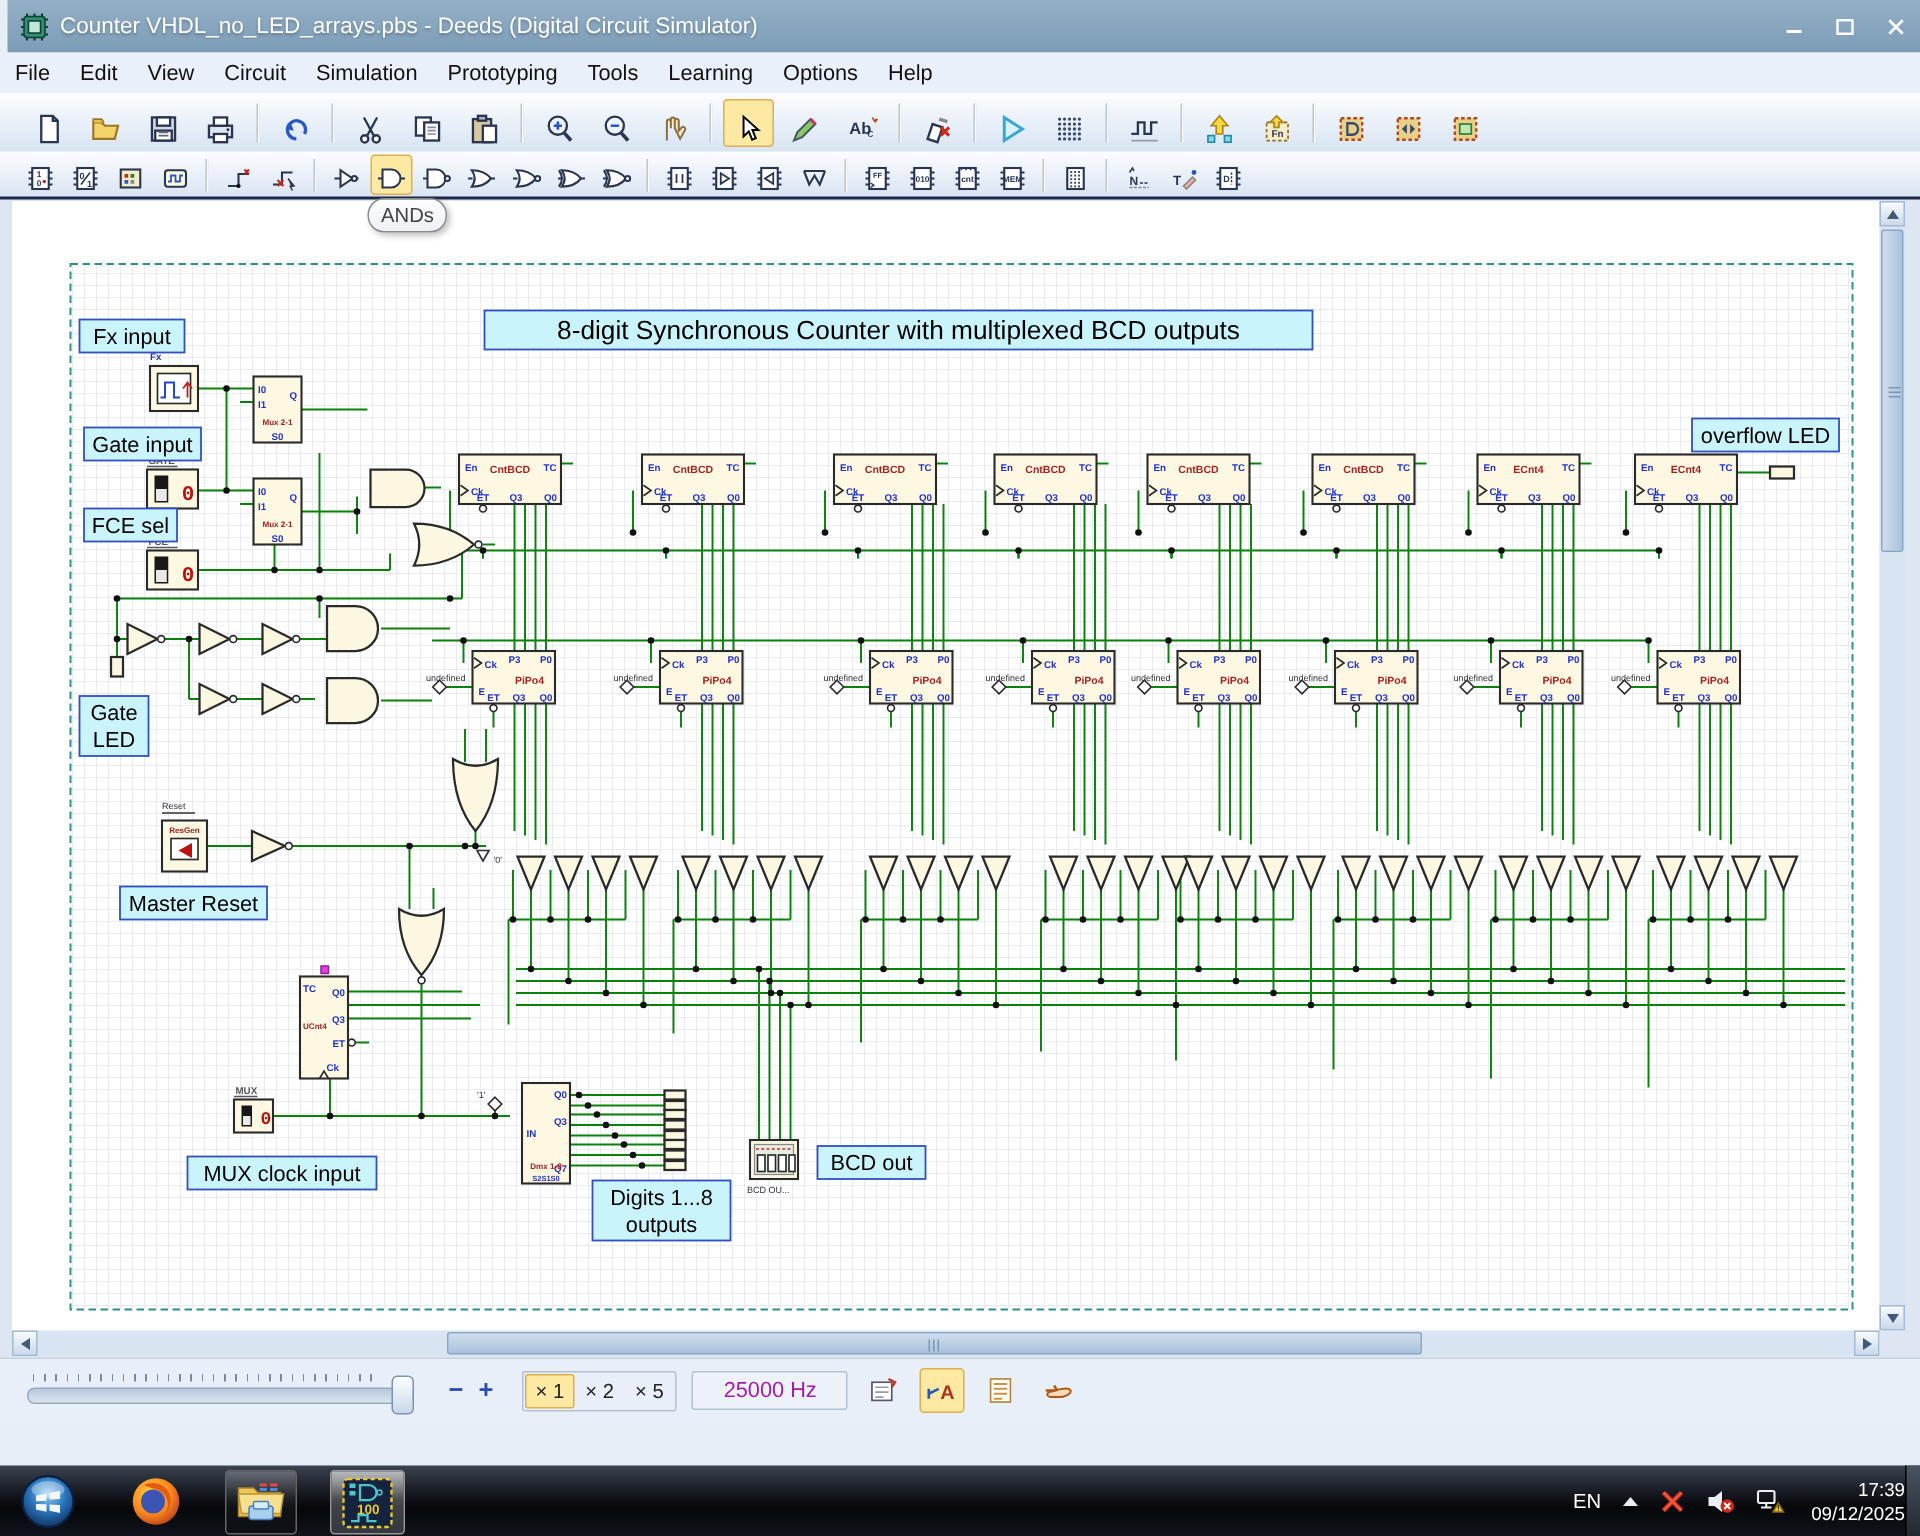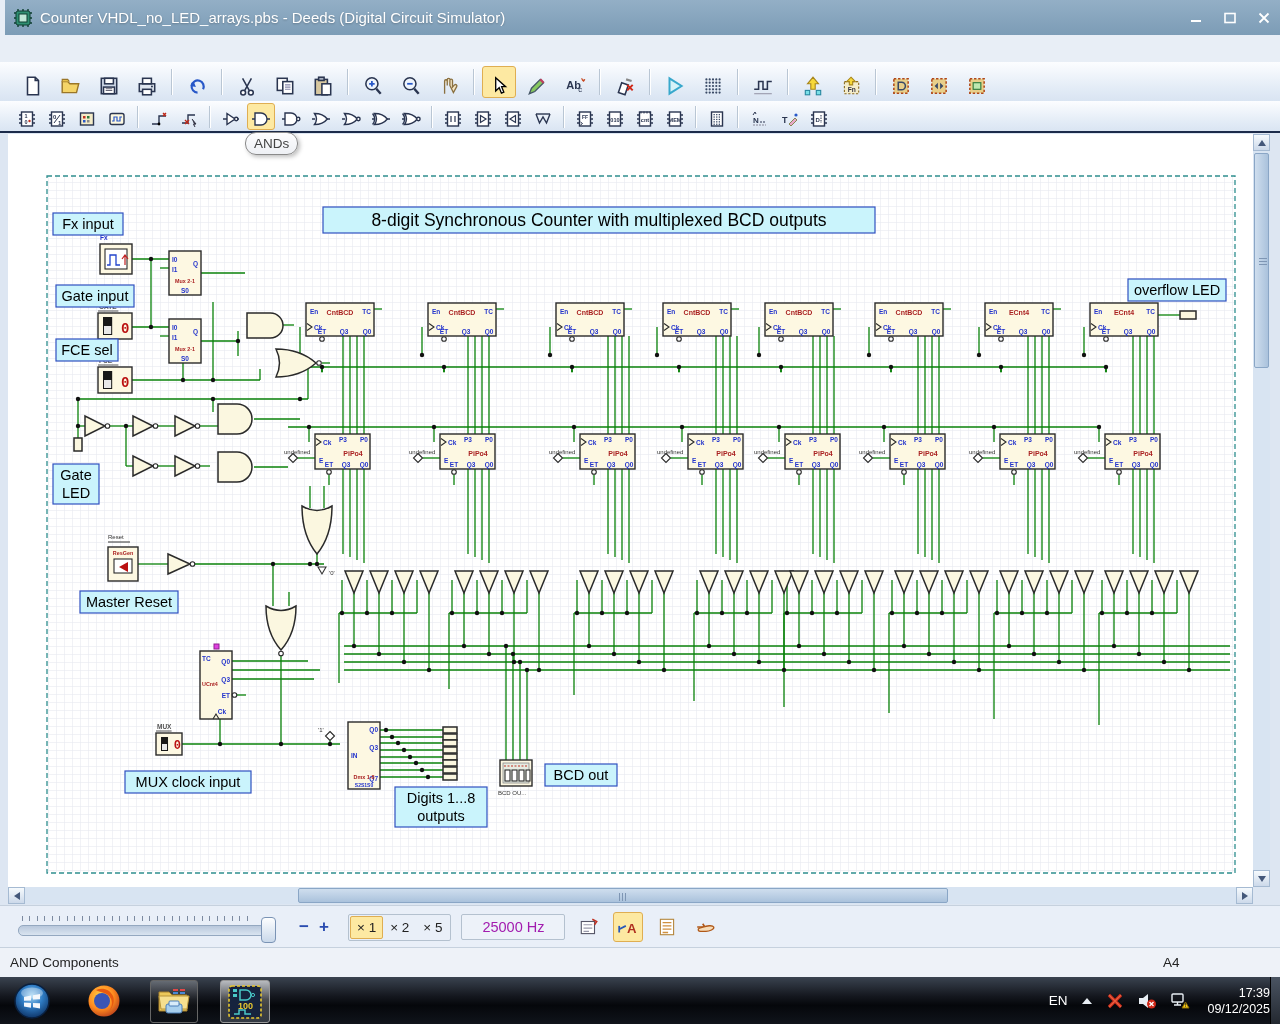--- a/index.html
+++ b/index.html
@@ -123,20 +123,32 @@
           <rect x="2" y="1.5" width="10" height="9" fill="none" stroke="#fff" stroke-width="1.6"></rect>
         </svg>
       </span>
     <span class="winbtn">
       <svg width="14" height="12">
           <path d="M2.5 1.5l9 9M11.5 1.5l-9 9" stroke="#fff" stroke-width="1.8"></path>
         </svg>
       </span>
   </div>
 
+  <div id="menubar">
+      <div class="menu-item">File</div>
+      <div class="menu-item">Edit</div>
+      <div class="menu-item">View</div>
+      <div class="menu-item">Circuit</div>
+      <div class="menu-item">Simulation</div>
+      <div class="menu-item">Prototyping</div>
+      <div class="menu-item">Tools</div>
+      <div class="menu-item">Learning</div>
+      <div class="menu-item">Options</div>
+      <div class="menu-item">Help</div>
+    </div>
 
   <div id="tb1" class="toolbar">
       <div class="tbtn">
         <svg width="22" height="22" viewBox="0 0 20 20">
           <path d="M5 2h7l3 3v13H5z" fill="#fff" stroke="#2a3550" stroke-width="1.4"></path>
           <path d="M12 2v3h3" stroke="#2a3550" fill="none" stroke-width="1.4"></path>
         </svg>
       </div>
       <div class="tbtn">
         <svg width="22" height="22" viewBox="0 0 20 20">
@@ -1410,24 +1422,20 @@
         </svg>
       </div>
     <div class="simicon">
       <svg width="22" height="22" viewBox="0 0 20 20">
           <path d="M2 10h7l-2-3" fill="none" stroke="#b05818" stroke-width="1.5"></path>
       <path d="M8 10c2-1 8-2 9 0 1 2-4 4-7 4H5c-2 0-3-2-1-3z" fill="#f6dcb8" stroke="#b05818" stroke-width="1.2"></path>
         </svg>
       </div>
   </div>
 
-  <div id="statusbar">
-    <span id="status-left">AND Components</span>
-    <span id="status-right">A4</span>
-  </div>
 
   <div id="taskbar">
     <div class="tb-app" style="left:10px;width:44px;">
       <svg width="38" height="38" viewBox="0 0 38 38">
         <defs>
             <radialGradient id="orb" cx="50%" cy="35%" r="70%">
           <stop offset="0%" stop-color="#9fd4f4"></stop>
               <stop offset="45%" stop-color="#2f7cc4"></stop>
               <stop offset="100%" stop-color="#0a2c5c"></stop>
             </radialGradient>

